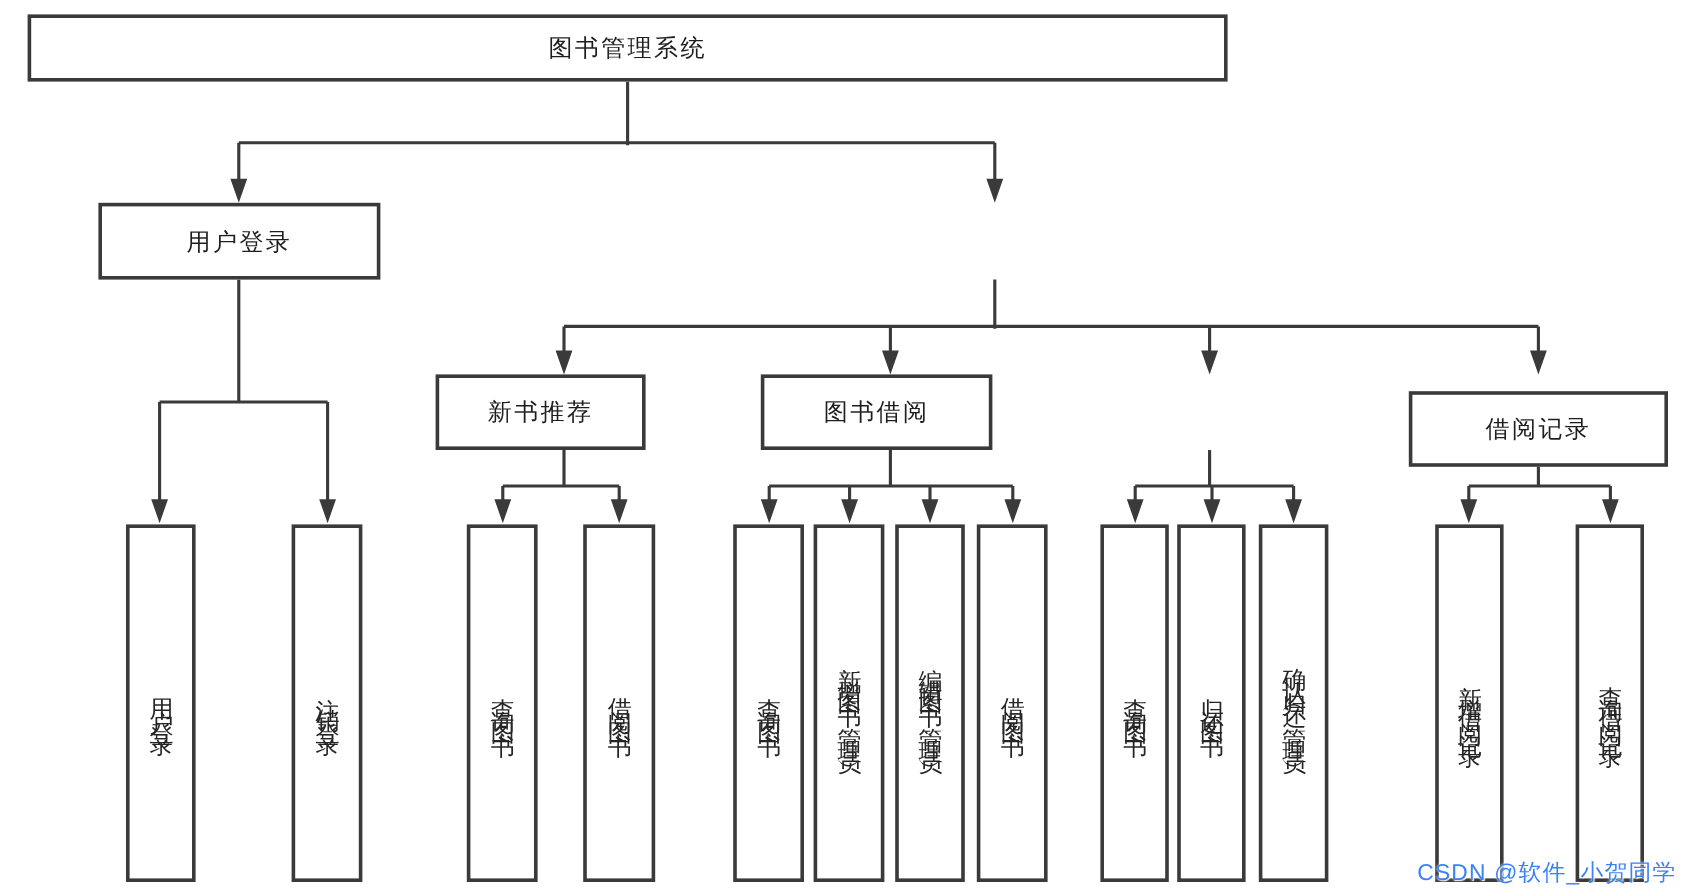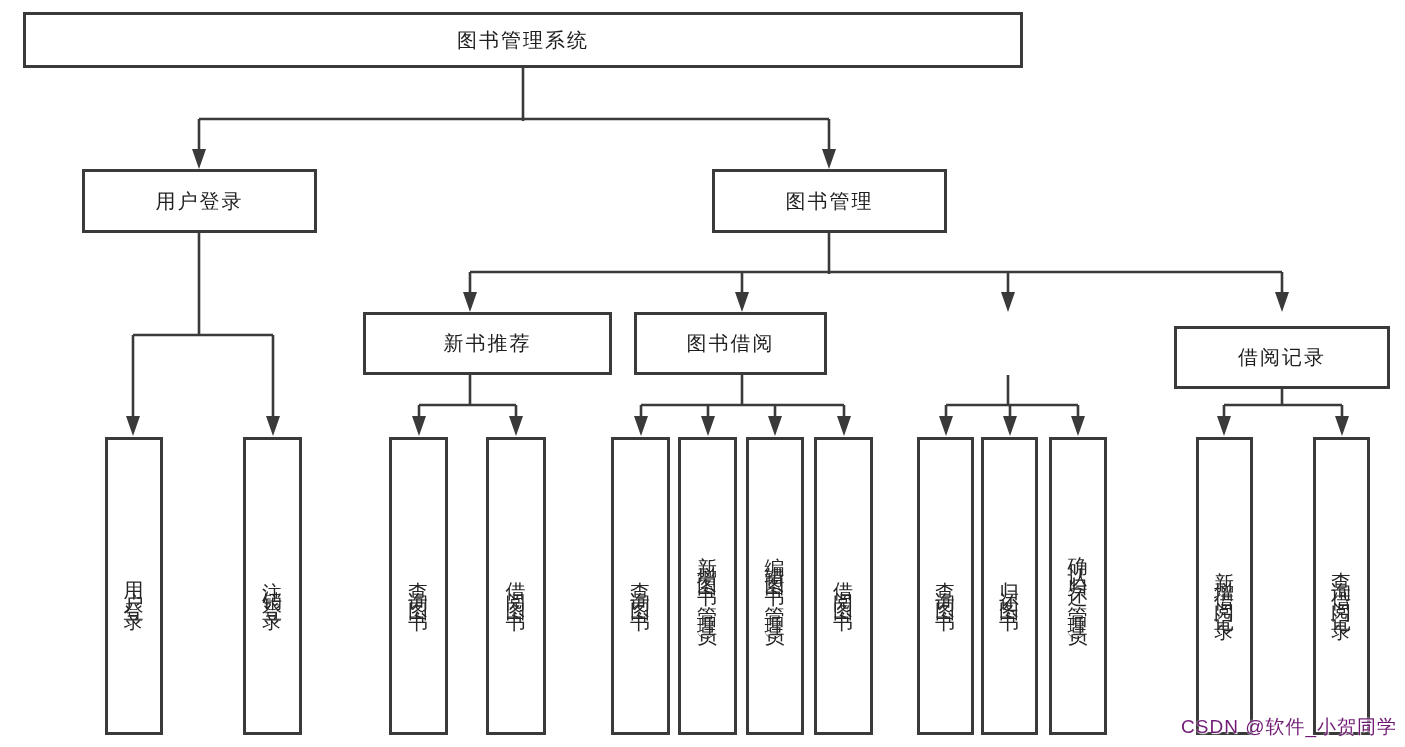--- a/index.html
+++ b/index.html
@@ -50,21 +50,21 @@
   }
   .vnode {
     top: 437px;
     height: 298px;
   }
   .watermark {
     position: absolute;
     right: 8px;
     top: 714px;
     font-size: 19px;
-    color: #701a75;
+    color: #3b82f6;
     letter-spacing: 1px;
     text-shadow: 0 0 2px #ffffff, 1px 1px 1px #ffffff;
     white-space: nowrap;
     z-index: 5;
   }
 </style>
 </head>
 <body>
 
 <div class="canvas">
@@ -100,25 +100,22 @@
          M1217 416 h14 l-7 20 z  M1335 416 h14 l-7 20 z" fill="#3a3a3a"></path>
   </svg>
 
   <div class="hnode" style="left:23px;top:12px;width:1000px;height:56px">
     <span class="lbl">图书管理系统</span>
   </div>
 
   <div class="hnode" style="left:82px;top:169px;width:235px;height:64px">
     <span class="lbl">用户登录</span>
   </div>
-  <div class="hnode" style="left:712px;top:169px;width:235px;height:64px">
-    <span class="lbl">图书管理</span>
-  </div>
 
-  <div class="hnode" style="left:363px;top:312px;width:249px;height:63px">
+  <div class="hnode" style="left:363px;top:312px;width:175px;height:63px">
     <span class="lbl">新书推荐</span>
   </div>
   <div class="hnode" style="left:634px;top:312px;width:193px;height:63px">
     <span class="lbl">图书借阅</span>
   </div>
   <div class="hnode" style="left:1174px;top:326px;width:216px;height:63px">
     <span class="lbl">借阅记录</span>
   </div>
 
   <div class="vnode" style="left:105px;width:58px">

